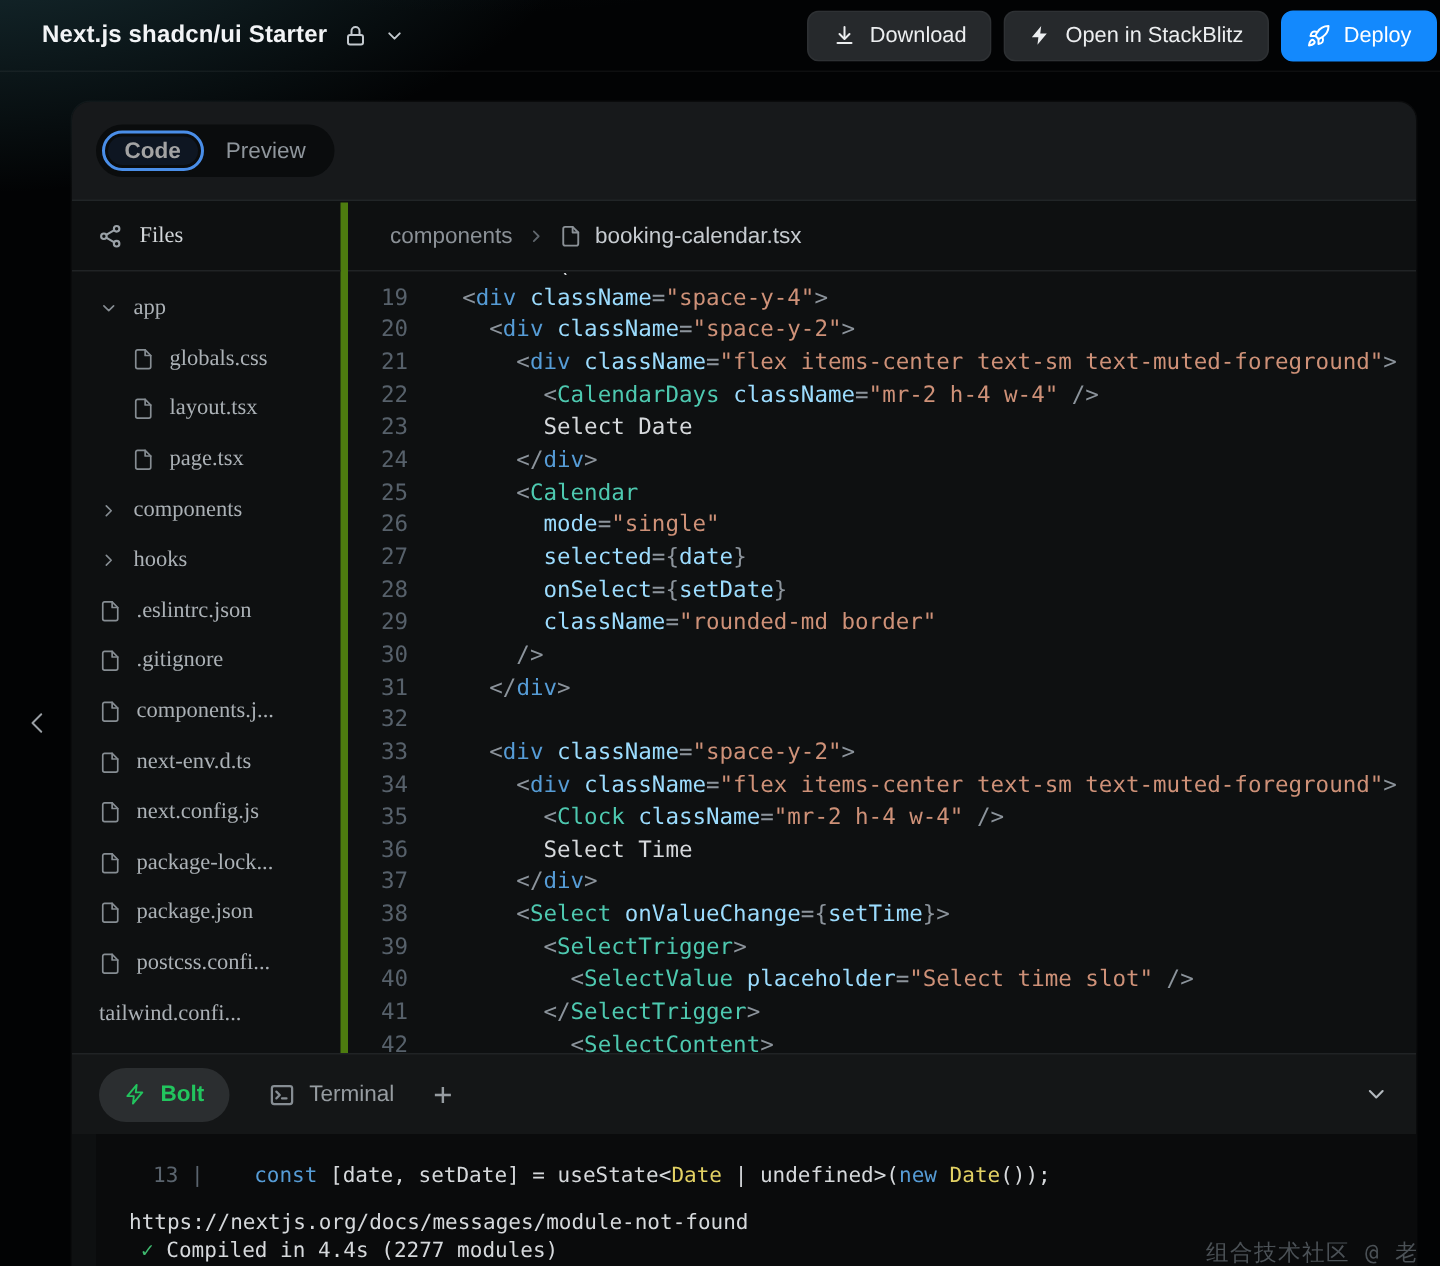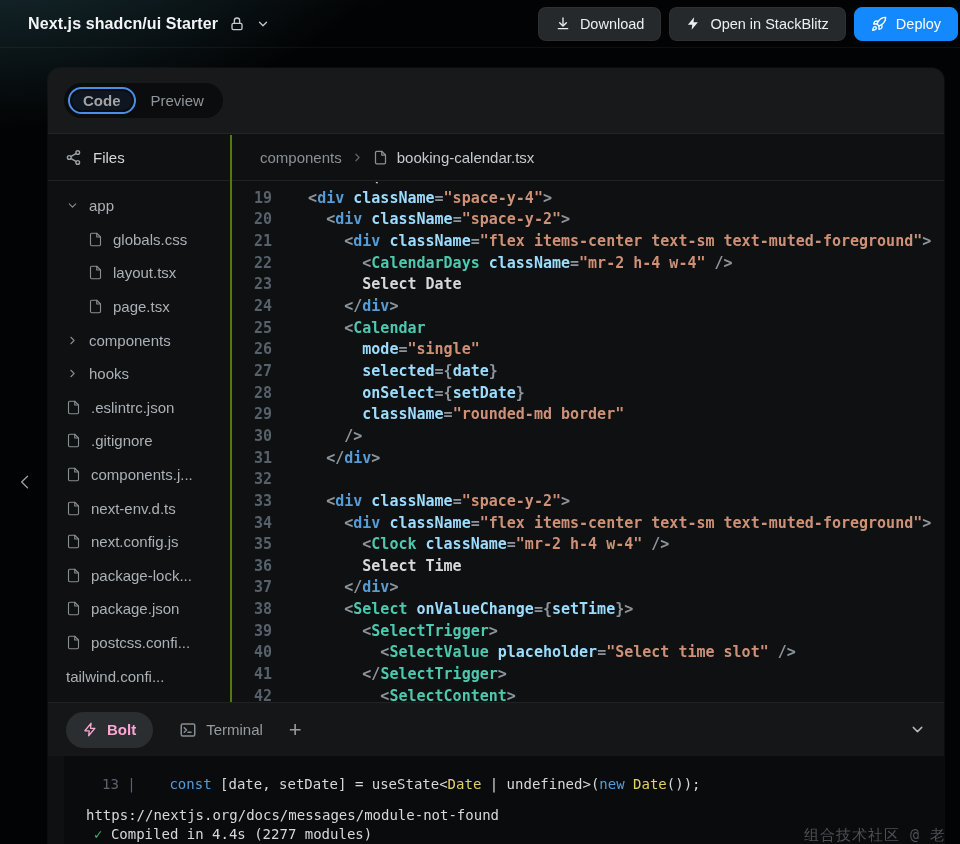--- a/index.html
+++ b/index.html
@@ -37,61 +37,61 @@
     display:flex; align-items:center; padding-left:16px; }
   .toggle { background:#0a0c0d; border-radius:20px; padding:4px; display:flex; align-items:center; }
   .chip { font-size:15px; padding:5px 15px; border-radius:16px; cursor:pointer; }
   .chip.active { border:2px solid #4a8ee8; color:#a3a3a3; font-weight:600;
     padding:3px 13px; background:rgba(22,43,74,.35); box-shadow:0 0 0 2px #0a0c0d inset; }
   .chip.idle { color:#8f969c; }
 
   .content { position:absolute; top:67px; left:0; right:0; bottom:142px; display:flex; }
 
   
-  .sidebar { width:184px; flex:none; border-right:2px solid #4d7c0f; display:flex; flex-direction:column; }
+  .sidebar { width:184px; flex:none; border-right:5px solid #4d7c0f; display:flex; flex-direction:column;font-family:Liberation Serif, serif; }
   .files-head { height:46px; flex:none; display:flex; align-items:center; gap:11px;
     padding-left:17px; border-bottom:1px solid #202325; color:#d3d7da; font-size:15px; }
   .files-head .ic { color:#9aa1a7; }
   .tree { padding-top:8px; overflow:hidden; flex:1; }
   .tree-item { height:33.6px; display:flex; align-items:center; gap:10px;
     padding-left:18px; color:#abb1b6; font-size:15px; cursor:pointer; white-space:nowrap; }
   .tree-item.ind { padding-left:40px; }
   .tree-item .ic { color:#868d93; flex:none; }
 
   
   .editor { flex:1; position:relative; overflow:hidden; }
   .crumbs { height:46px; border-bottom:1px solid #202325; display:flex; align-items:center;
     gap:9px; padding-left:28px; font-size:15px; color:#8b9197; }
   .crumbs .sep { color:#5f666c; }
   .crumbs .ic { color:#8b9197; }
   .crumb-file { color:#c6cbd0; }
   .codewrap { position:absolute; top:47px; bottom:0; left:0; right:0; overflow:hidden; cursor:text; }
   .codeinner { margin-top:-16px; font-family:"DejaVu Sans Mono", monospace;
     font-size:15px; line-height:21.65px; }
-  .cl { display:flex; white-space:pre;font-weight:bold; }
+  .cl { display:flex; white-space:pre; }
   .ln { width:40px; flex:none; text-align:right; color:#57616b; }
   .ct { flex:1; overflow:hidden; }
   .tk-p  { color:#8c949c; }
   .tk-t  { color:#569cd6; }
   .tk-a  { color:#9cdcfe; }
   .tk-s  { color:#ce9178; }
   .tk-c  { color:#4ec9b0; }
   .tk-x  { color:#d6d9dc; }
   .tk-k  { color:#c586c0; }
   .tk-kb { color:#569cd6; }
   .tk-y  { color:#e3d264; }
   .tk-ln { color:#5a646e; }
   .tk-pl { color:#d6d9dc; }
 
   
   .bottombar { position:absolute; left:0; right:0; bottom:88px; height:54px;
     border-top:1px solid #202325; background:#141617;
     display:flex; align-items:center; padding:0 18px; }
   .bolt-pill { display:flex; align-items:center; gap:9px; background:#2b2e30;
-    border-radius:18px; height:36px; padding:0 17px; color:#f9a8d4; font-size:15px;
+    border-radius:18px; height:36px; padding:0 17px; color:#22c55e; font-size:15px;
     font-weight:600; cursor:pointer; }
   .term-tab { display:flex; align-items:center; gap:9px; color:#969ca1;
     font-size:15px; margin-left:26px; cursor:pointer; }
   .term-tab .ic { color:#868d93; }
   .plus { color:#969ca1; font-size:22px; font-weight:300; margin-left:26px; cursor:pointer; line-height:1; }
   .panel-chev { margin-left:auto; color:#b3b9be; cursor:pointer; }
 
   .terminal { position:absolute; left:16px; right:0; bottom:0; height:88px;
     background:#0a0b0c; font-family:"DejaVu Sans Mono", monospace; font-size:14px;
     color:#d6d9dc; overflow:hidden; }

